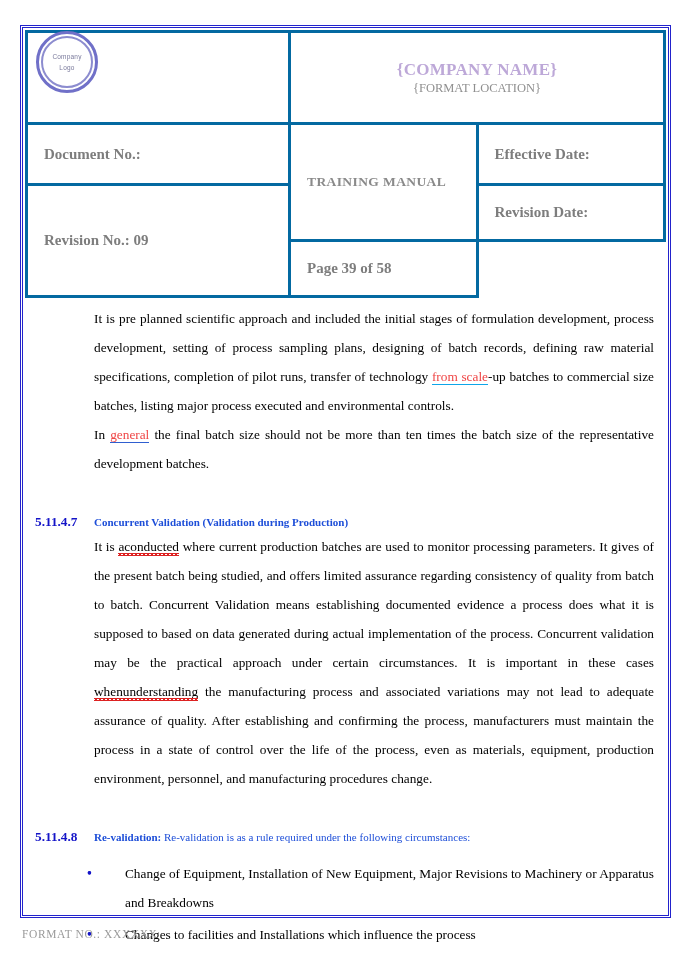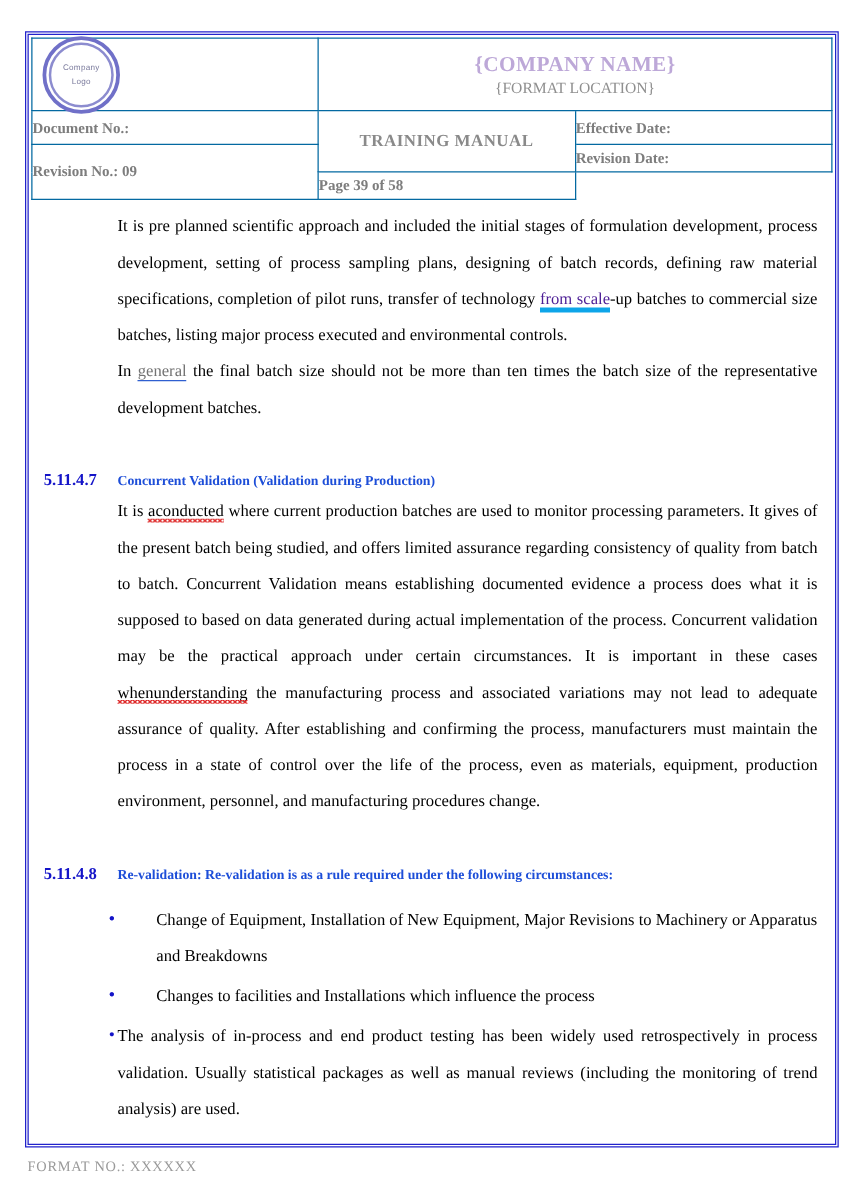--- a/index.html
+++ b/index.html
@@ -36,22 +36,22 @@
     box-sizing: border-box;
   }
 
   
   .hdr-table {
     border-collapse: collapse;
     width: 100%;
     table-layout: fixed;
   }
   .hdr-table td {
-    border: 1px solid #0369a1;
-    padding: 0;
+    border: 3px solid #0369a1;
+    padding: 16px;
     vertical-align: middle;
   }
 
   .logo-cell {
     width: 228px;
     height: 57px;
     position: relative;
   }
   .logo-ring {
     position: absolute;
@@ -103,30 +103,30 @@
     line-height: 21px;
   }
   .company-location {
     font-size: 12.5px;
     color: #8f8f8f;
     line-height: 17px;
   }
 
   .lbl-cell {
     padding: 4px 0 4px 7px;
-    font-size: 12px;
+    font-size: 15px;
     font-weight: bold;
     color: #7d7d7d;
     height: 21px;
   }
   .docno-cell { height: 26px; }
   .revno-cell { height: 27px; }
 
   .tm-cell {
-    text-align: center;
+    text-align: left;
     font-size: 13.5px;
     font-weight: bold;
     color: #8a8a8a;
     letter-spacing: 0.4px;
     width: 210px;
   }
 
   .right-col { width: 192px; }
 
   
@@ -156,21 +156,21 @@
     font-weight: bold;
     font-size: 13.3px;
     width: 59px;
     flex: 0 0 59px;
   }
   .sec-title {
     font-weight: bold;
     font-size: 11px;
     color: #1d4ed8;
   }
-  .sec-title .nonbold { font-weight: bold; }
+  .sec-title .nonbold { font-weight: normal; }
 
   ul.bullets {
     list-style: none;
     margin: 14px 0 0 0;
     padding: 0;
   }
   ul.bullets li {
     position: relative;
     font-size: 13.3px;
     line-height: 29px;
@@ -184,25 +184,25 @@
     position: absolute;
     left: 52px;
     top: 0;
     color: #1414c8;
     font-size: 14px;
     line-height: 29px;
   }
 
   
   .gram {
-    color: #4c1d95;
-    border-bottom: 4px solid #0ea5e9;
+    color: #ef4444;
+    border-bottom: 1px solid #0ea5e9;
   }
   .gram-plain {
-    color: #737373;
+    color: #ef4444;
     border-bottom: 1px solid #2f5fd0;
   }
   .spell {
     position: relative;
     white-space: nowrap;
     margin-top: 28px;
   }
   .spell::after {
     content: "";
     position: absolute;

